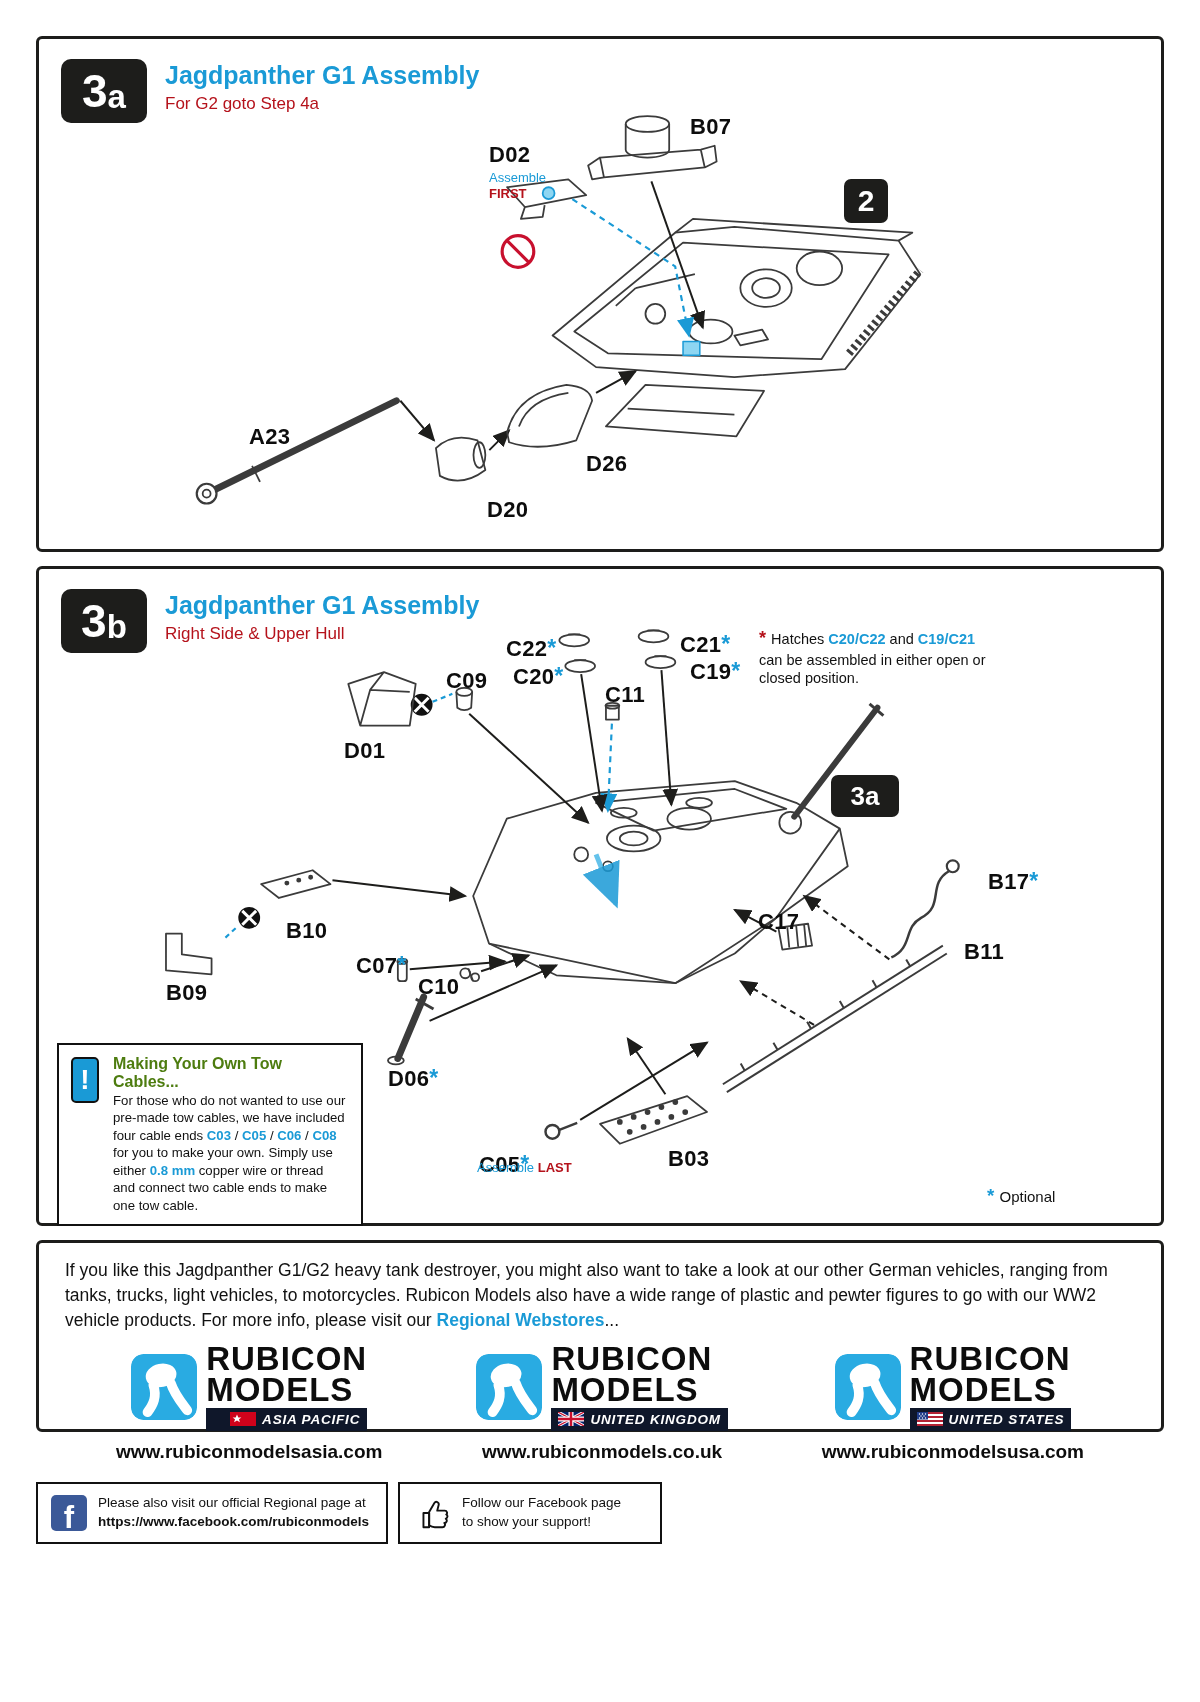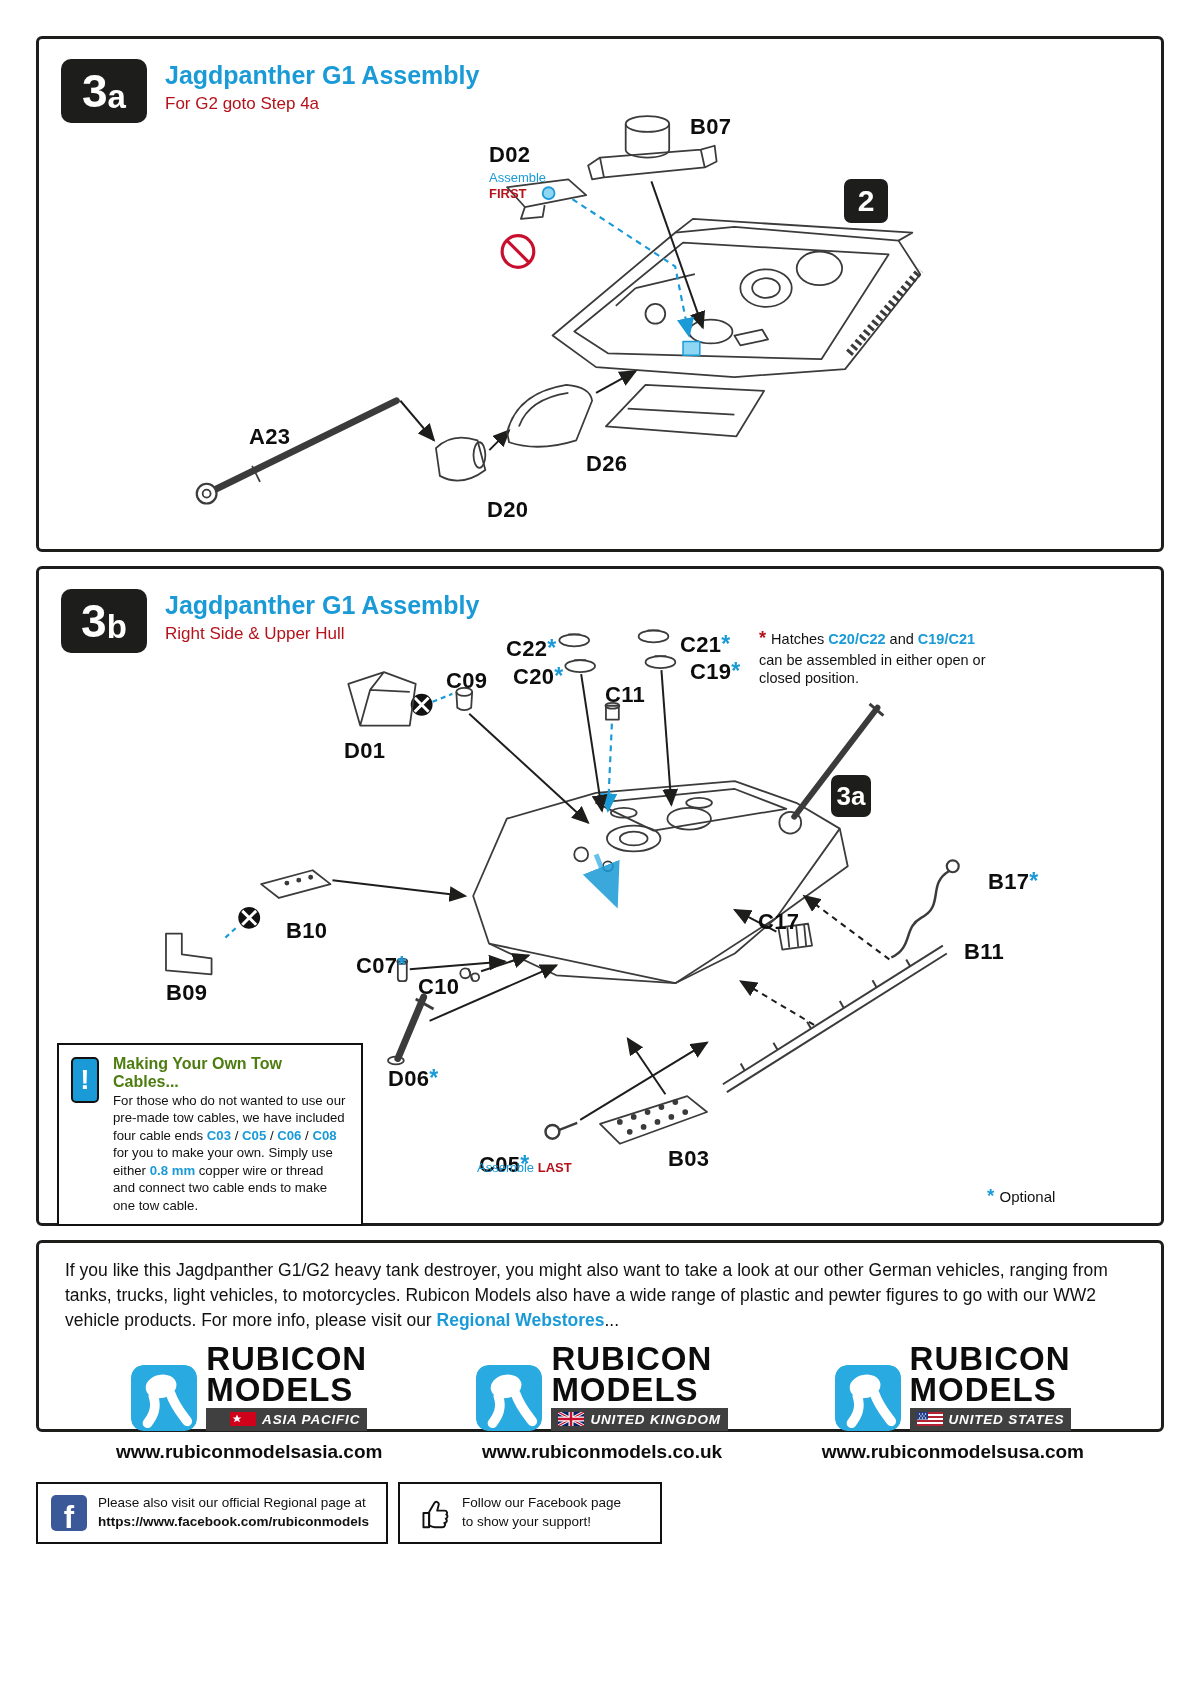--- a/index.html
+++ b/index.html
@@ -29,25 +29,25 @@
   .rt-sc{color:#1a9ad6;font-weight:bold;font-size:1.25em}
   .hatch-note{position:absolute;left:720px;top:58px;width:240px;font-size:14.5px;line-height:1.3;color:#111;z-index:3}
   .optional-note{position:absolute;left:948px;top:616px;font-size:15px;z-index:3}
   .tow-box{position:absolute;left:18px;top:474px;width:306px;border:2.5px solid #111;padding:10px 12px 10px 54px;z-index:3;background:#fff}
   .tow-icon{position:absolute;left:12px;top:12px;width:28px;height:46px;background:#1a9ad6;border:2px solid #111;border-radius:5px;color:#fff;display:flex;align-items:center;justify-content:center;font-weight:bold;font-size:28px}
   .tow-title{color:#4d7c0f;font-weight:bold;font-size:16px;margin-bottom:1px}
   .tow-body{font-size:13.2px;line-height:1.32}
   #panel-footer .para{padding:15px 26px 0;font-size:17.5px;line-height:1.42}
   .logos-row{display:flex;justify-content:space-around;margin-top:10px;padding:0 30px}
   .logo-group{display:flex;flex-direction:column;align-items:center}
-  .logo-top{display:flex;align-items:flex-end;gap:9px}
+  .logo-top{display:flex;align-items:center;gap:9px}
   .logo-icon{width:66px;height:66px;border-radius:12px;flex:0 0 auto}
   .logo-text{display:flex;flex-direction:column}
   .brand{font-size:33px;font-weight:bold;letter-spacing:1px;line-height:.94;color:#0d0d0d}
-  .region-banner{background:#404040;color:#fff;display:flex;align-items:center;justify-content:flex-end;gap:6px;height:23px;padding:0 7px;font-size:13.5px;font-weight:bold;font-style:italic;letter-spacing:.8px;margin-top:3px}
+  .region-banner{background:#0f172a;color:#fff;display:flex;align-items:center;justify-content:flex-end;gap:6px;height:23px;padding:0 7px;font-size:13.5px;font-weight:bold;font-style:italic;letter-spacing:.8px;margin-top:3px}
   .logo-url{font-size:19px;font-weight:bold;margin-top:10px;color:#0d0d0d}
   .fb-box{position:absolute;border:2px solid #111;display:flex;align-items:center;gap:11px;padding:6px 13px;background:#fff}
   #fb-box1{left:36px;top:1482px;width:352px;height:62px}
   #fb-box2{left:398px;top:1482px;width:264px;height:62px}
   .fb-text{font-size:13.5px;line-height:1.4;color:#111}
   .fb-bold{font-weight:bold}
   .fb-icon{width:36px;height:36px;background:#3b5998;border-radius:5px;color:#fff;font-weight:bold;font-size:31px;display:flex;align-items:flex-end;justify-content:center;line-height:.88;overflow:hidden;flex:0 0 auto}
 </style>
 </head>
 <body>
@@ -266,21 +266,21 @@
     </g>
   </svg>
 
   <div class="plabel" style="left:467px;top:66px"><span>C22</span><span class="star">*</span></div>
   <div class="plabel" style="left:474px;top:94px"><span>C20</span><span class="star">*</span></div>
   <div class="plabel" style="left:407px;top:98px"><span>C09</span><span class="star"></span></div>
   <div class="plabel" style="left:641px;top:62px"><span>C21</span><span class="star">*</span></div>
   <div class="plabel" style="left:651px;top:89px"><span>C19</span><span class="star">*</span></div>
   <div class="plabel" style="left:566px;top:112px"><span>C11</span><span class="star"></span></div>
   <div class="plabel" style="left:305px;top:168px"><span>D01</span><span class="star"></span></div>
-  <div class="inset-badge" style="left:792px;top:206px;width:40px;height:42px;font-size:26px">3a</div>
+  <div class="inset-badge" style="left:792px;top:206px;width:68px;height:42px;font-size:26px">3a</div>
   <div class="plabel" style="left:949px;top:299px"><span>B17</span><span class="star">*</span></div>
   <div class="plabel" style="left:719px;top:339px"><span>C17</span><span class="star"></span></div>
   <div class="plabel" style="left:925px;top:369px"><span>B11</span><span class="star"></span></div>
   <div class="plabel" style="left:247px;top:348px"><span>B10</span><span class="star"></span></div>
   <div class="plabel" style="left:127px;top:410px"><span>B09</span><span class="star"></span></div>
   <div class="plabel" style="left:317px;top:383px"><span>C07</span><span class="star">*</span></div>
   <div class="plabel" style="left:379px;top:404px"><span>C10</span><span class="star"></span></div>
   <div class="plabel" style="left:349px;top:496px"><span>D06</span><span class="star">*</span></div>
   <div class="plabel" style="left:440px;top:582px"><span>C05</span><span class="star">*</span></div>
   <div class="sub-note" style="left:438px;top:591px"><span class="rt-c">Assemble </span><span class="rt-r">LAST</span></div>

